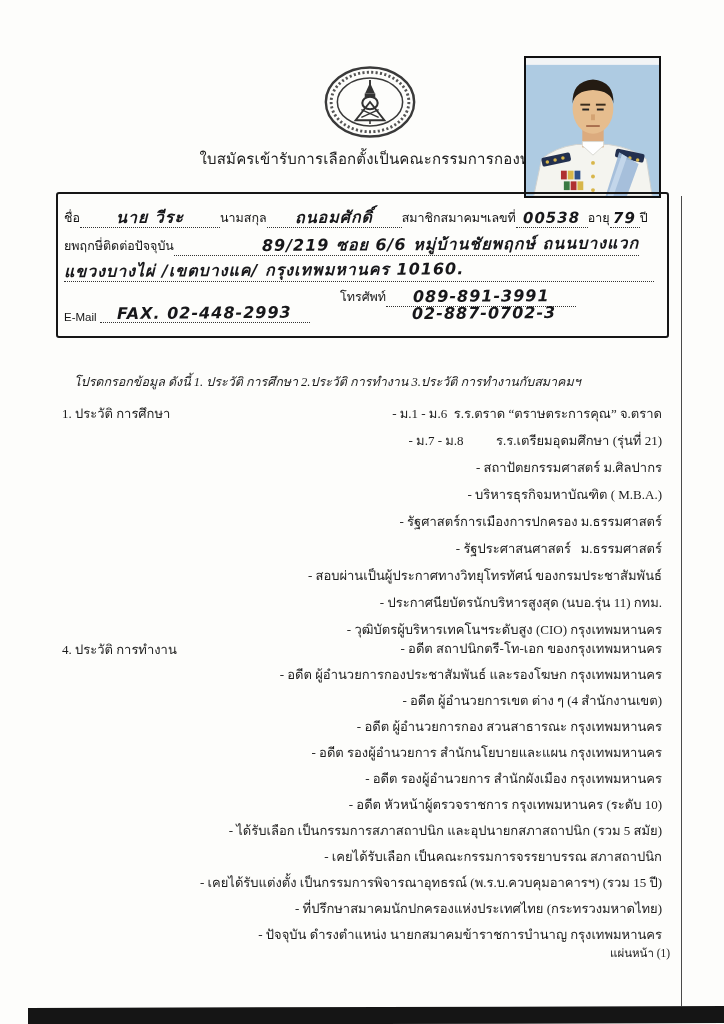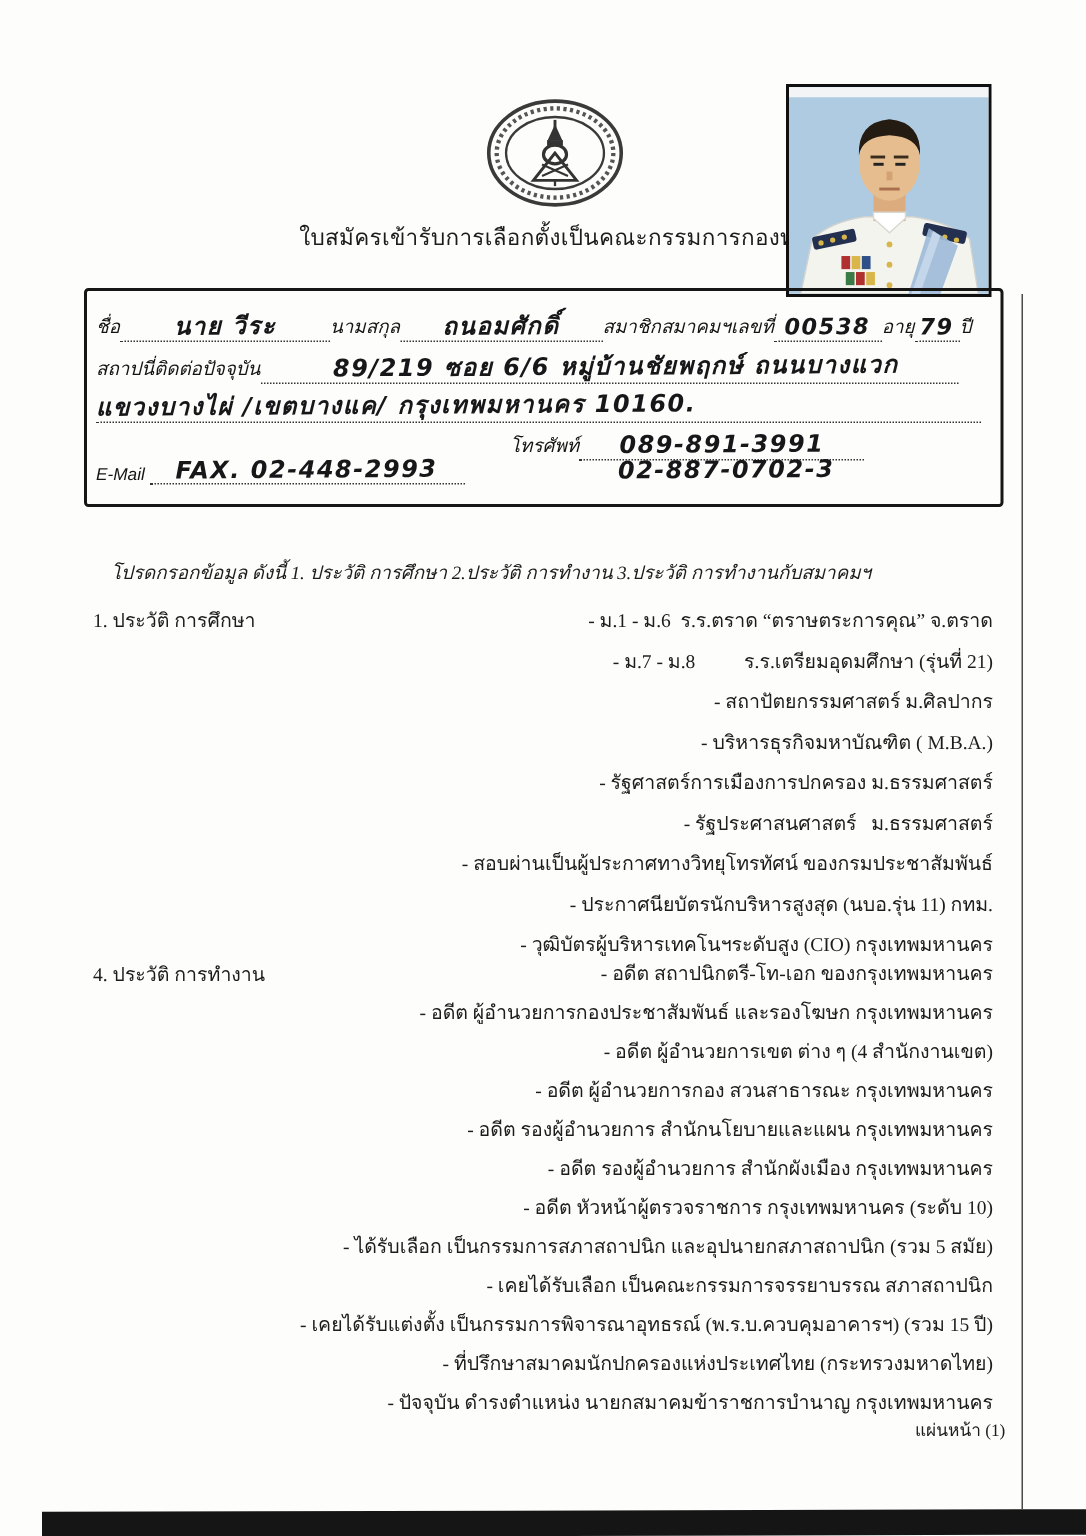--- a/index.html
+++ b/index.html
@@ -19,21 +19,21 @@
   .title-line2{font-size:14.5px;line-height:22px;}
   
   .photo{position:absolute;left:524px;top:56px;width:137px;height:142px;border:2px solid #101010;background:#fff;box-sizing:border-box;}
   .photo svg{display:block;width:100%;height:100%;}
   
   .form-box{
     position:absolute;left:56px;top:192px;width:613px;height:146px;
     border:2px solid #161616;border-radius:3px;box-sizing:border-box;background:transparent;
   }
   .form-row{position:absolute;white-space:nowrap;font-size:12.5px;}
-  .lbl{color:#141414;font-style:italic;}
+  .lbl{color:#141414;}
   .dots{border-bottom:1.5px dotted #333;display:inline-block;text-align:center;vertical-align:bottom;}
   .hand{
     font-family:"DejaVu Sans",sans-serif;font-style:italic;font-weight:bold;
     font-size:16px;color:#17171a;letter-spacing:1px;line-height:1;
     transform:rotate(-.4deg);transform-origin:left bottom;display:inline-block;
   }
   .hand.small{font-size:15px;}
   
   .instruction{position:absolute;left:74px;top:372px;width:580px;font-size:12.5px;font-style:italic;}
   
@@ -117,21 +117,21 @@
       <rect x="46" y="127" width="6" height="9" fill="#b03030"></rect>
       <rect x="53" y="127" width="6" height="9" fill="#d8b64a"></rect>
     </svg>
   </div>
 
   <div class="form-box">
     <div class="form-row" style="left:6px;top:14px;width:595px;">
       <span class="lbl">ชื่อ</span><span class="dots" style="width:140px;"><span class="hand">นาย วีระ</span></span><span class="lbl">นามสกุล</span><span class="dots" style="width:135px;"><span class="hand">ถนอมศักดิ์</span></span><span class="lbl">สมาชิกสมาคมฯเลขที่</span><span class="dots" style="width:72px;"><span class="hand small">00538</span></span><span class="lbl">อายุ</span><span class="dots" style="width:30px;"><span class="hand small">79</span></span><span class="lbl">ปี</span>
     </div>
     <div class="form-row" style="left:6px;top:42px;width:600px;">
-      <span class="lbl">สถาปนี่ติดต่อปัจจุบัน</span><span class="dots" style="width:465px;text-align:center;"><span class="hand" style="padding-left:8px;">89/219 ซอย 6/6 หมู่บ้านชัยพฤกษ์ ถนนบางแวก</span></span>
+      <span class="lbl">ยพฤกษี่ติดต่อปัจจุบัน</span><span class="dots" style="width:465px;text-align:right;"><span class="hand" style="padding-left:8px;">89/219 ซอย 6/6 หมู่บ้านชัยพฤกษ์ ถนนบางแวก</span></span>
     </div>
     <div class="form-row" style="left:6px;top:70px;width:600px;">
       <span class="dots" style="width:590px;text-align:left;"><span class="hand">แขวงบางไผ่ /เขตบางแค/ กรุงเทพมหานคร 10160.</span></span>
     </div>
     <div class="form-row" style="left:282px;top:93px;">
       <span class="lbl">โทรศัพท์</span><span class="dots" style="width:190px;"><span class="hand">089-891-3991</span></span>
     </div>
     <div class="form-row" style="left:330px;top:112px;margin-left:24px;">
       <span class="hand">02-887-0702-3</span>
     </div>

